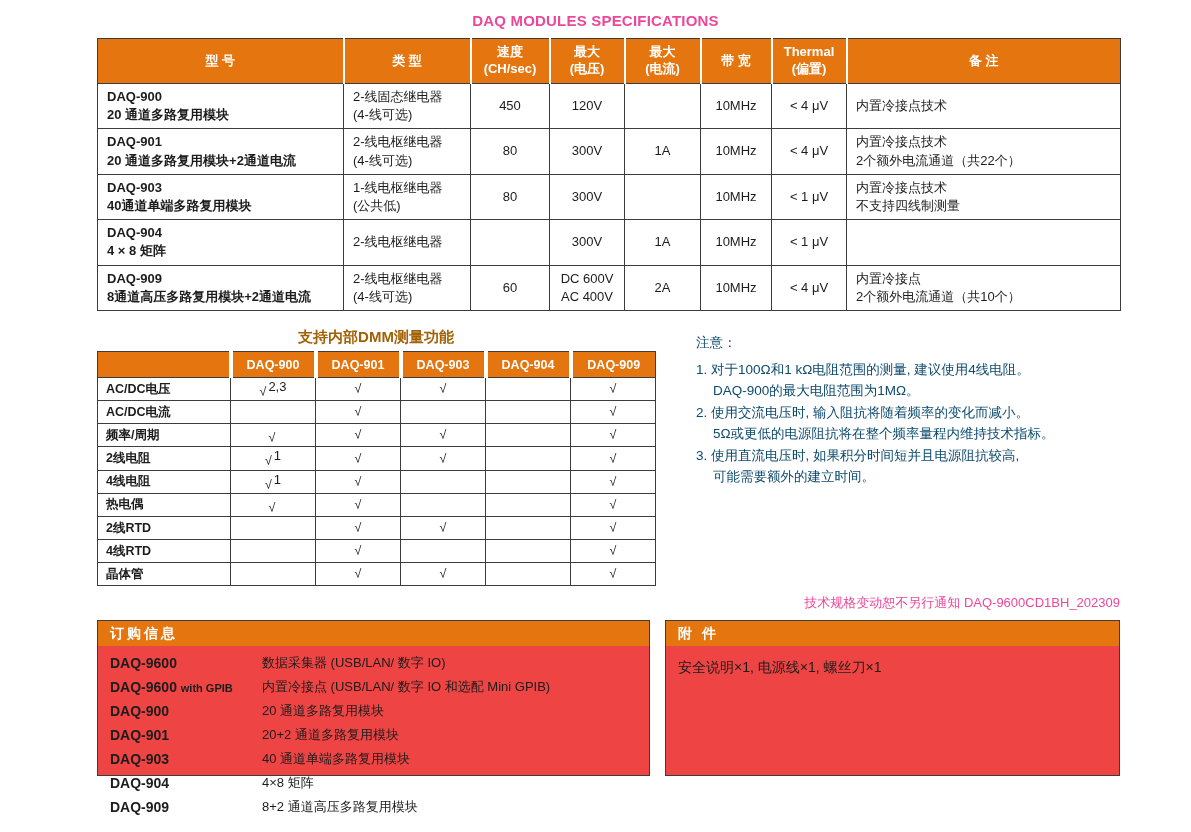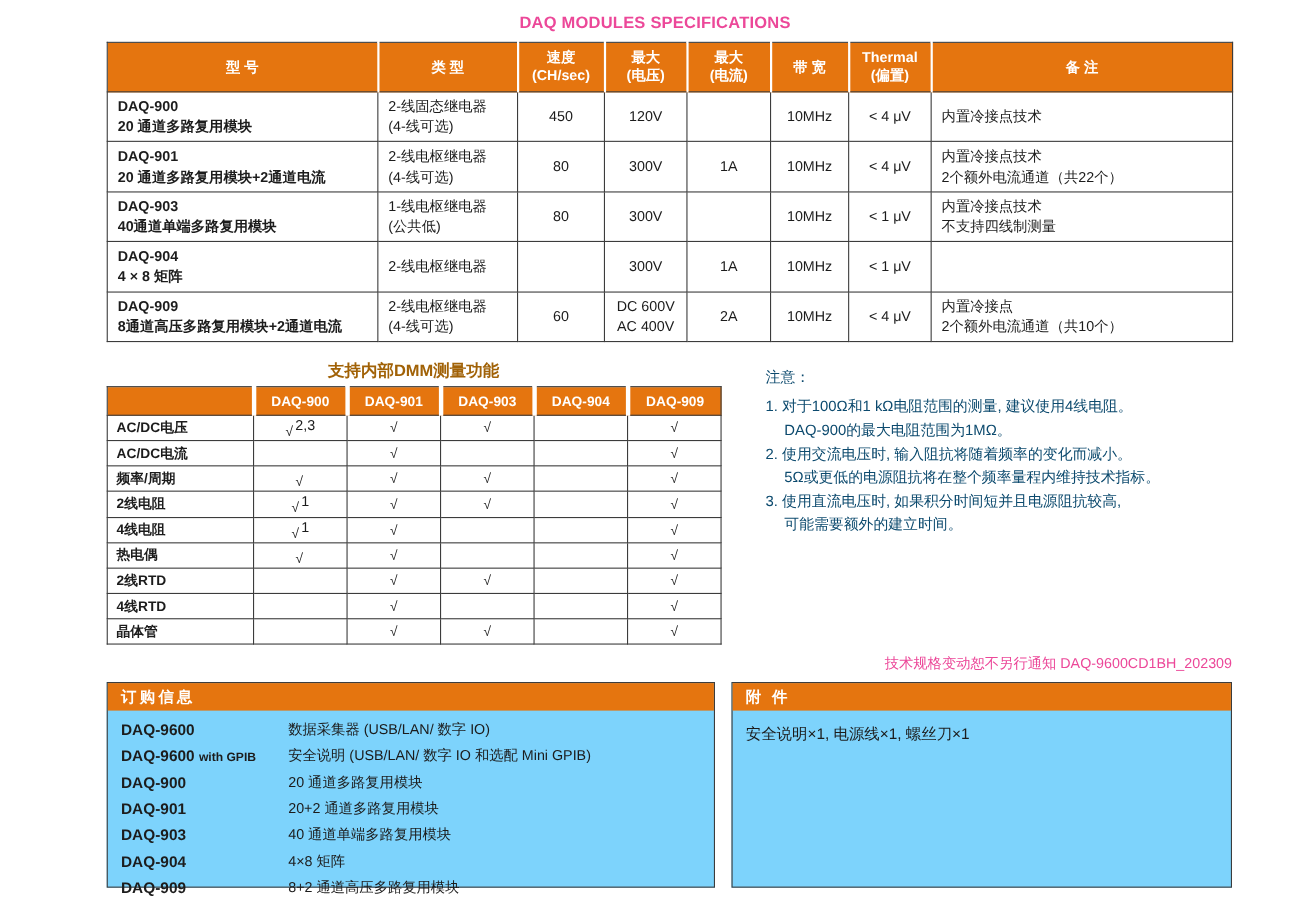--- a/index.html
+++ b/index.html
@@ -41,22 +41,22 @@
   .notes { position:absolute; left:684px; top:332px; width:470px; font-size:13.5px;
            line-height:21.5px; color:#0c4a6e;margin-left:12px; }
   .notes-heading { margin-bottom:5px; }
   .note-line { white-space:nowrap; }
   .note-indent { padding-left:17px; }
 
   .footer-note { position:absolute; top:594px; left:600px; width:520px; text-align:right;
                  font-size:13px; color:#ec4899; }
 
   
-  .box { position:absolute; top:620px; height:187px; border:1px solid #3c3c3c;
-         box-sizing:border-box; background:#7dd3fc; }
+  .box { position:absolute; top:620px; height:156px; border:1px solid #3c3c3c;
+         box-sizing:border-box; background:#ef4444; }
   .box-ordering { left:97px; width:553px; }
   .box-accessories { left:665px; width:455px; }
   .box-header { background:#E5750F; color:#fff; font-weight:bold; font-size:14px;
                 height:25px; line-height:25px; padding-left:12px; letter-spacing:3px; }
   .ord-list { padding:5px 0 0 12px; }
   .ord-row { display:flex; height:24px; align-items:center; }
   .ord-model { width:152px; font-weight:bold; font-size:14px; flex:none; }
   .ord-suffix { font-size:11px; font-weight:bold; }
   .ord-desc { font-size:13px; }
   .acc-content { padding:13px 12px; font-size:14px; }
@@ -335,21 +335,21 @@
 
   <div class="box box-ordering">
     <div class="box-header">订购信息</div>
     <div class="ord-list">
       <div class="ord-row">
         <span class="ord-model"><span>DAQ-9600</span> <span class="ord-suffix"></span></span>
         <span class="ord-desc">数据采集器 (USB/LAN/ 数字 IO)</span>
       </div>
       <div class="ord-row">
         <span class="ord-model"><span>DAQ-9600</span> <span class="ord-suffix">with GPIB</span></span>
-        <span class="ord-desc">安全说明 (USB/LAN/ 数字 IO 和选配 Mini GPIB)</span>
+        <span class="ord-desc">内置冷接点 (USB/LAN/ 数字 IO 和选配 Mini GPIB)</span>
       </div>
       <div class="ord-row">
         <span class="ord-model"><span>DAQ-900</span> <span class="ord-suffix"></span></span>
         <span class="ord-desc">20 通道多路复用模块</span>
       </div>
       <div class="ord-row">
         <span class="ord-model"><span>DAQ-901</span> <span class="ord-suffix"></span></span>
         <span class="ord-desc">20+2 通道多路复用模块</span>
       </div>
       <div class="ord-row">

